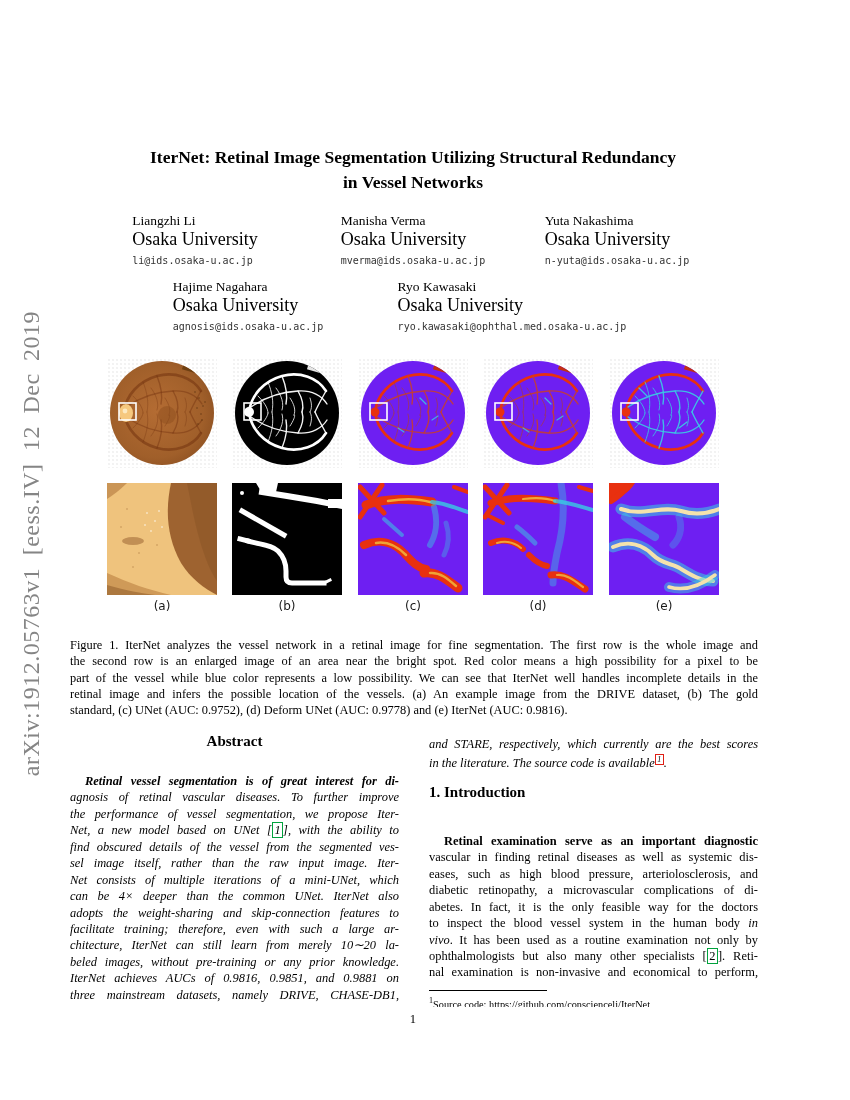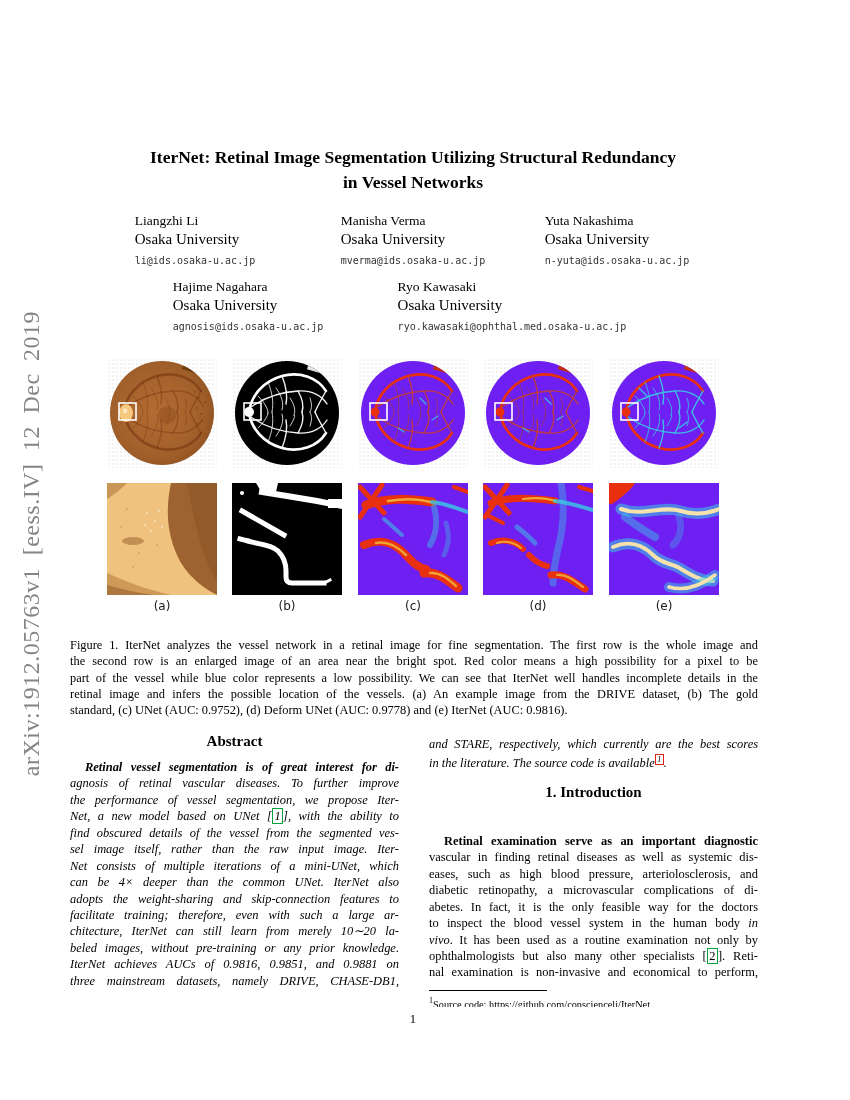--- a/index.html
+++ b/index.html
@@ -8,43 +8,43 @@
   
   .arxiv{position:absolute;top:800px;left:18px;width:513px;transform:rotate(-90deg);
          transform-origin:0 0;font-size:24px;color:#858585;text-align:center;
          white-space:nowrap;word-spacing:6px;letter-spacing:0.5px;}
   
   .title{position:absolute;top:145px;left:0;width:826px;text-align:center;
          font-weight:bold;font-size:17.5px;line-height:25px;}
   
   .author{position:absolute;text-align:left;transform:translateX(-50%);white-space:nowrap;}
   .a-name{font-size:13.5px;line-height:18px;}
-  .a-aff{font-size:15px;line-height:18px;}
+  .a-aff{font-size:18px;line-height:18px;}
   .a-email{font-family:"DejaVu Sans Mono",monospace;font-size:10px;color:#333;margin-top:7px;}
   
   .tile{position:absolute;width:110px;}
   .tile svg{display:block;}
   .tile.r1{background-image:radial-gradient(circle,#d4d4d4 0.6px,transparent 0.75px);
            background-size:4px 4px;}
   .fig-label{position:absolute;top:599px;width:110px;text-align:center;
              font-family:"DejaVu Sans",sans-serif;font-size:12px;color:#1a1a1a;}
   
   .caption{position:absolute;top:637px;left:70px;width:688px;font-size:12.4px;--lh:16.3px;}
   
   .jl{height:var(--lh);line-height:var(--lh);overflow:hidden;
       text-align:justify;text-align-last:justify;}
   .jl.end{text-align-last:left;}
   .jl.ind{text-indent:15px;font-weight:bold;}
   
   .col-left{position:absolute;top:733px;left:70px;width:329px;}
   .col-right{position:absolute;top:736px;left:429px;width:329px;}
-  .abstract-h{text-align:center;font-weight:bold;font-size:15px;margin-bottom:9px;}
+  .abstract-h{text-align:center;font-weight:bold;font-size:15px;margin-bottom:23px;}
   .abstract-lines{font-style:italic;font-size:12.45px;--lh:16.45px;}
   .cont-lines{font-style:italic;font-size:12.45px;--lh:16.45px;}
-  .intro-h{font-weight:bold;font-size:15px;margin:15px 0 11px 0;text-align:center;}
+  .intro-h{font-weight:bold;font-size:15px;margin:15px 0 11px 0;}
   .intro-lines{font-size:12.45px;margin-top:32px;--lh:16.45px;}
   .footnote-rule{width:118px;border-top:1px solid #000;margin:9px 0 3px 0;}
   .footnote-lines{font-size:10.3px;--lh:13px;}
   
   .sup{font-size:8px;vertical-align:5px;}
   .gbox{border:1px solid #00a23c;padding:0 1.5px;}
   .rbox{border:1px solid #df1e14;padding:0 1.5px;}
   .it{font-style:italic;}
   .pageno{position:absolute;top:1012px;left:0;width:826px;text-align:center;font-size:12.6px;}
 </style>

